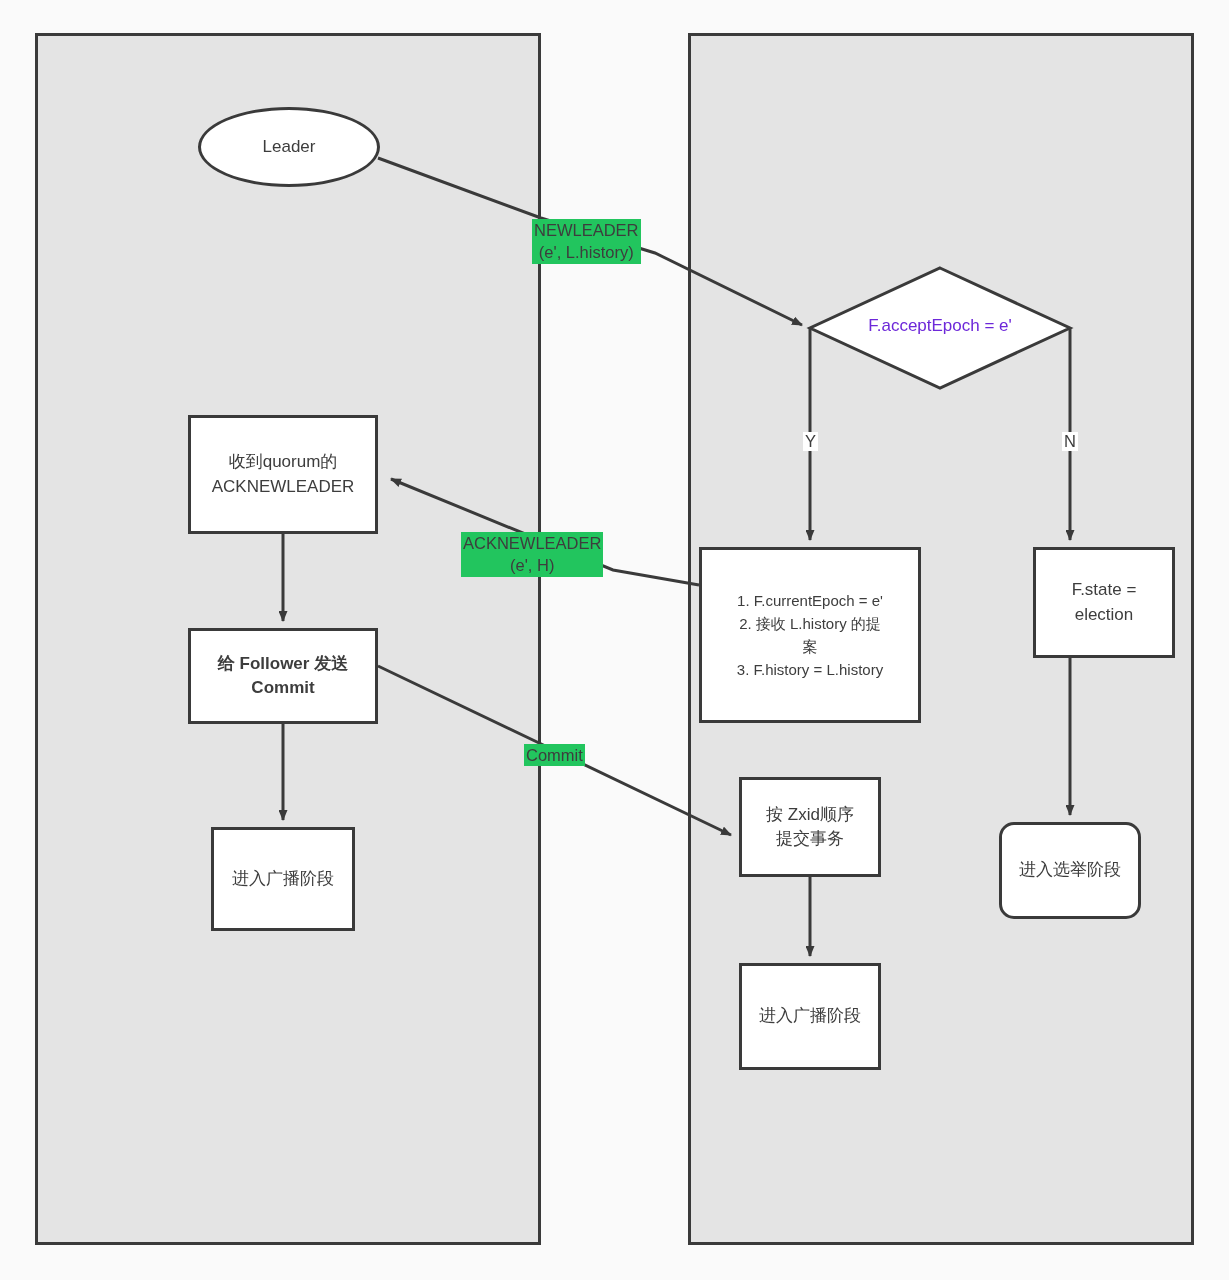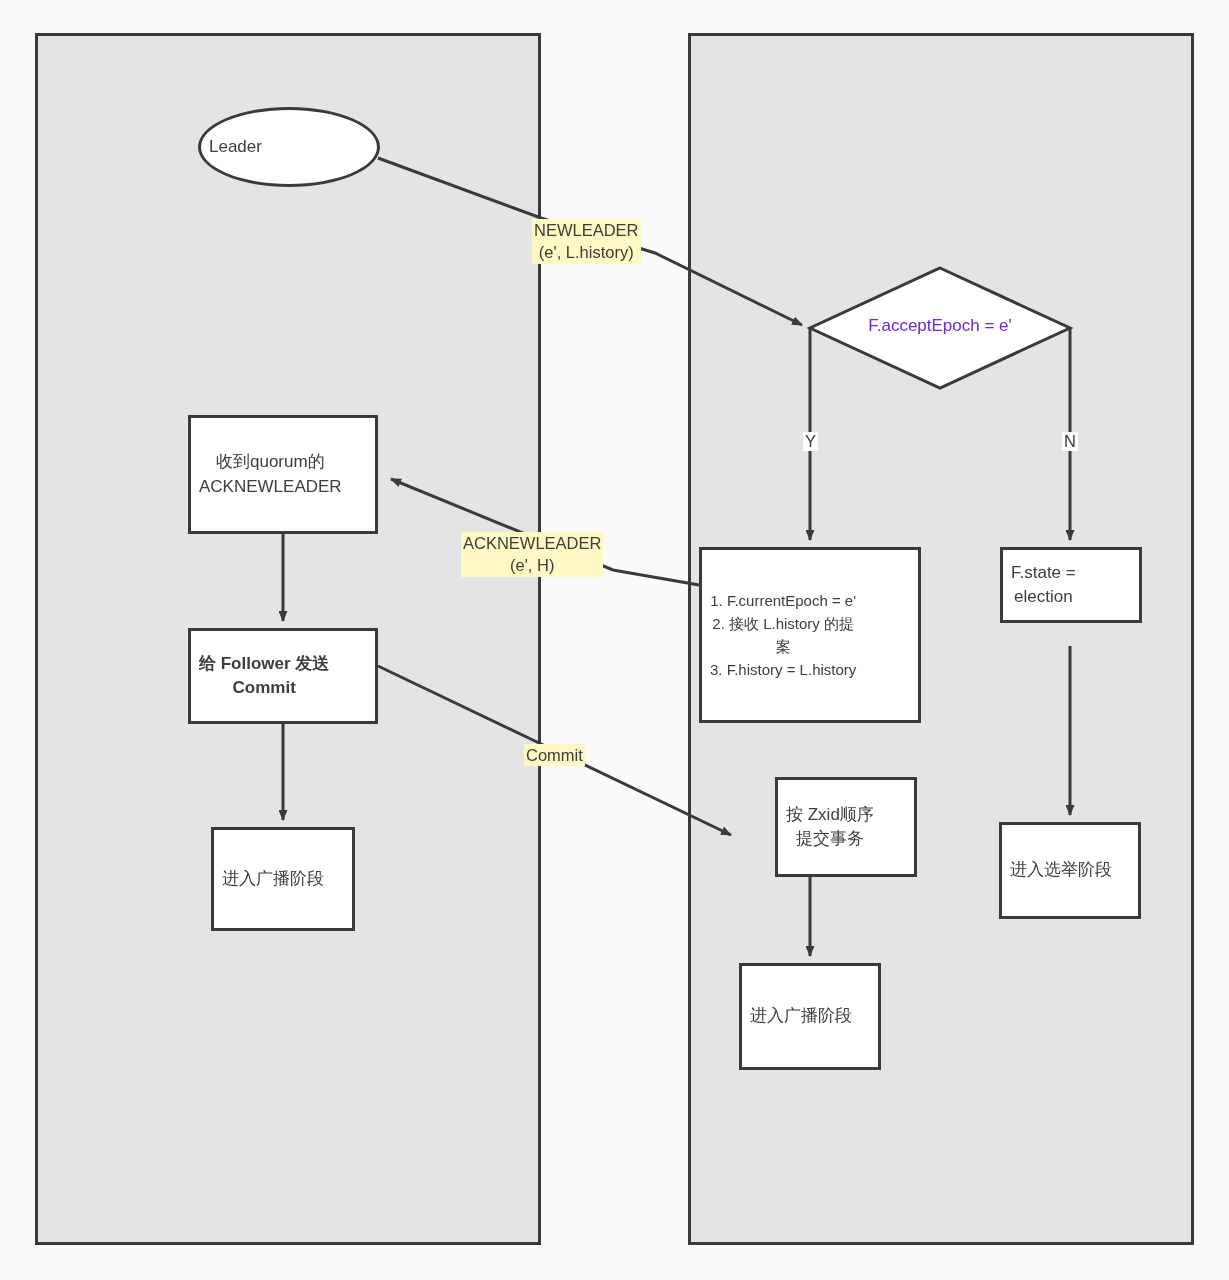--- a/index.html
+++ b/index.html
@@ -37,20 +37,21 @@
 
   
   .node {
     position: absolute;
     box-sizing: border-box;
     background: #ffffff;
     border: 3px solid #3a3a3a;
     color: #3d3d3d;
     display: flex;
     align-items: center;
+    justify-content: center;
     text-align: center;
     line-height: 1.42;
     font-size: 17px;
     padding: 4px 8px;
   }
   .ellipse {
     border-radius: 50%;
     border-width: 3px;
   }
   .node-text { display: block; white-space: pre-line; }
@@ -59,36 +60,36 @@
   #node-leader   { left: 198px; top: 107px; width: 182px; height: 80px; }
   #node-follower { left: 850px; top: 107px; width: 182px; height: 80px; }
 
   
   #node-quorum-ack  { left: 188px; top: 415px; width: 190px; height: 119px; }
   #node-send-commit { left: 188px; top: 628px; width: 190px; height: 96px; font-weight: bold; }
   #node-leader-broadcast { left: 211px; top: 827px; width: 144px; height: 104px; }
 
   
   #node-accept-steps { left: 699px; top: 547px; width: 222px; height: 176px; }
-  #node-commit-zxid  { left: 739px; top: 777px; width: 142px; height: 100px; margin-left: 36px; }
+  #node-commit-zxid  { left: 739px; top: 777px; width: 142px; height: 100px; }
   #node-follower-broadcast { left: 739px; top: 963px; width: 142px; height: 107px; }
-  #node-state-election { left: 1000px; top: 547px; width: 142px; height: 76px; }
-  #node-election-phase { left: 999px; top: 822px; width: 142px; height: 97px; }
+  #node-state-election { left: 1033px; top: 547px; width: 142px; height: 111px; }
+  #node-election-phase { left: 999px; top: 822px; width: 142px; height: 97px; border-radius: 15px; }
 
   
   #node-accept-steps .node-text {
     text-align: center;
     font-size: 15px;
     line-height: 1.55;
   }
 
   
   .edge-label {
     position: absolute;
-    background: #fef9c3;
+    background: #22c55e;
     color: #3d3d3d;
     font-size: 16.5px;
     line-height: 1.35;
     text-align: center;
     white-space: pre-line;
     padding: 0 2px;
   }
   #label-newleader    { left: 532px; top: 219px; }
   #label-acknewleader { left: 461px; top: 532px; }
   #label-commit       { left: 524px; top: 744px; }

